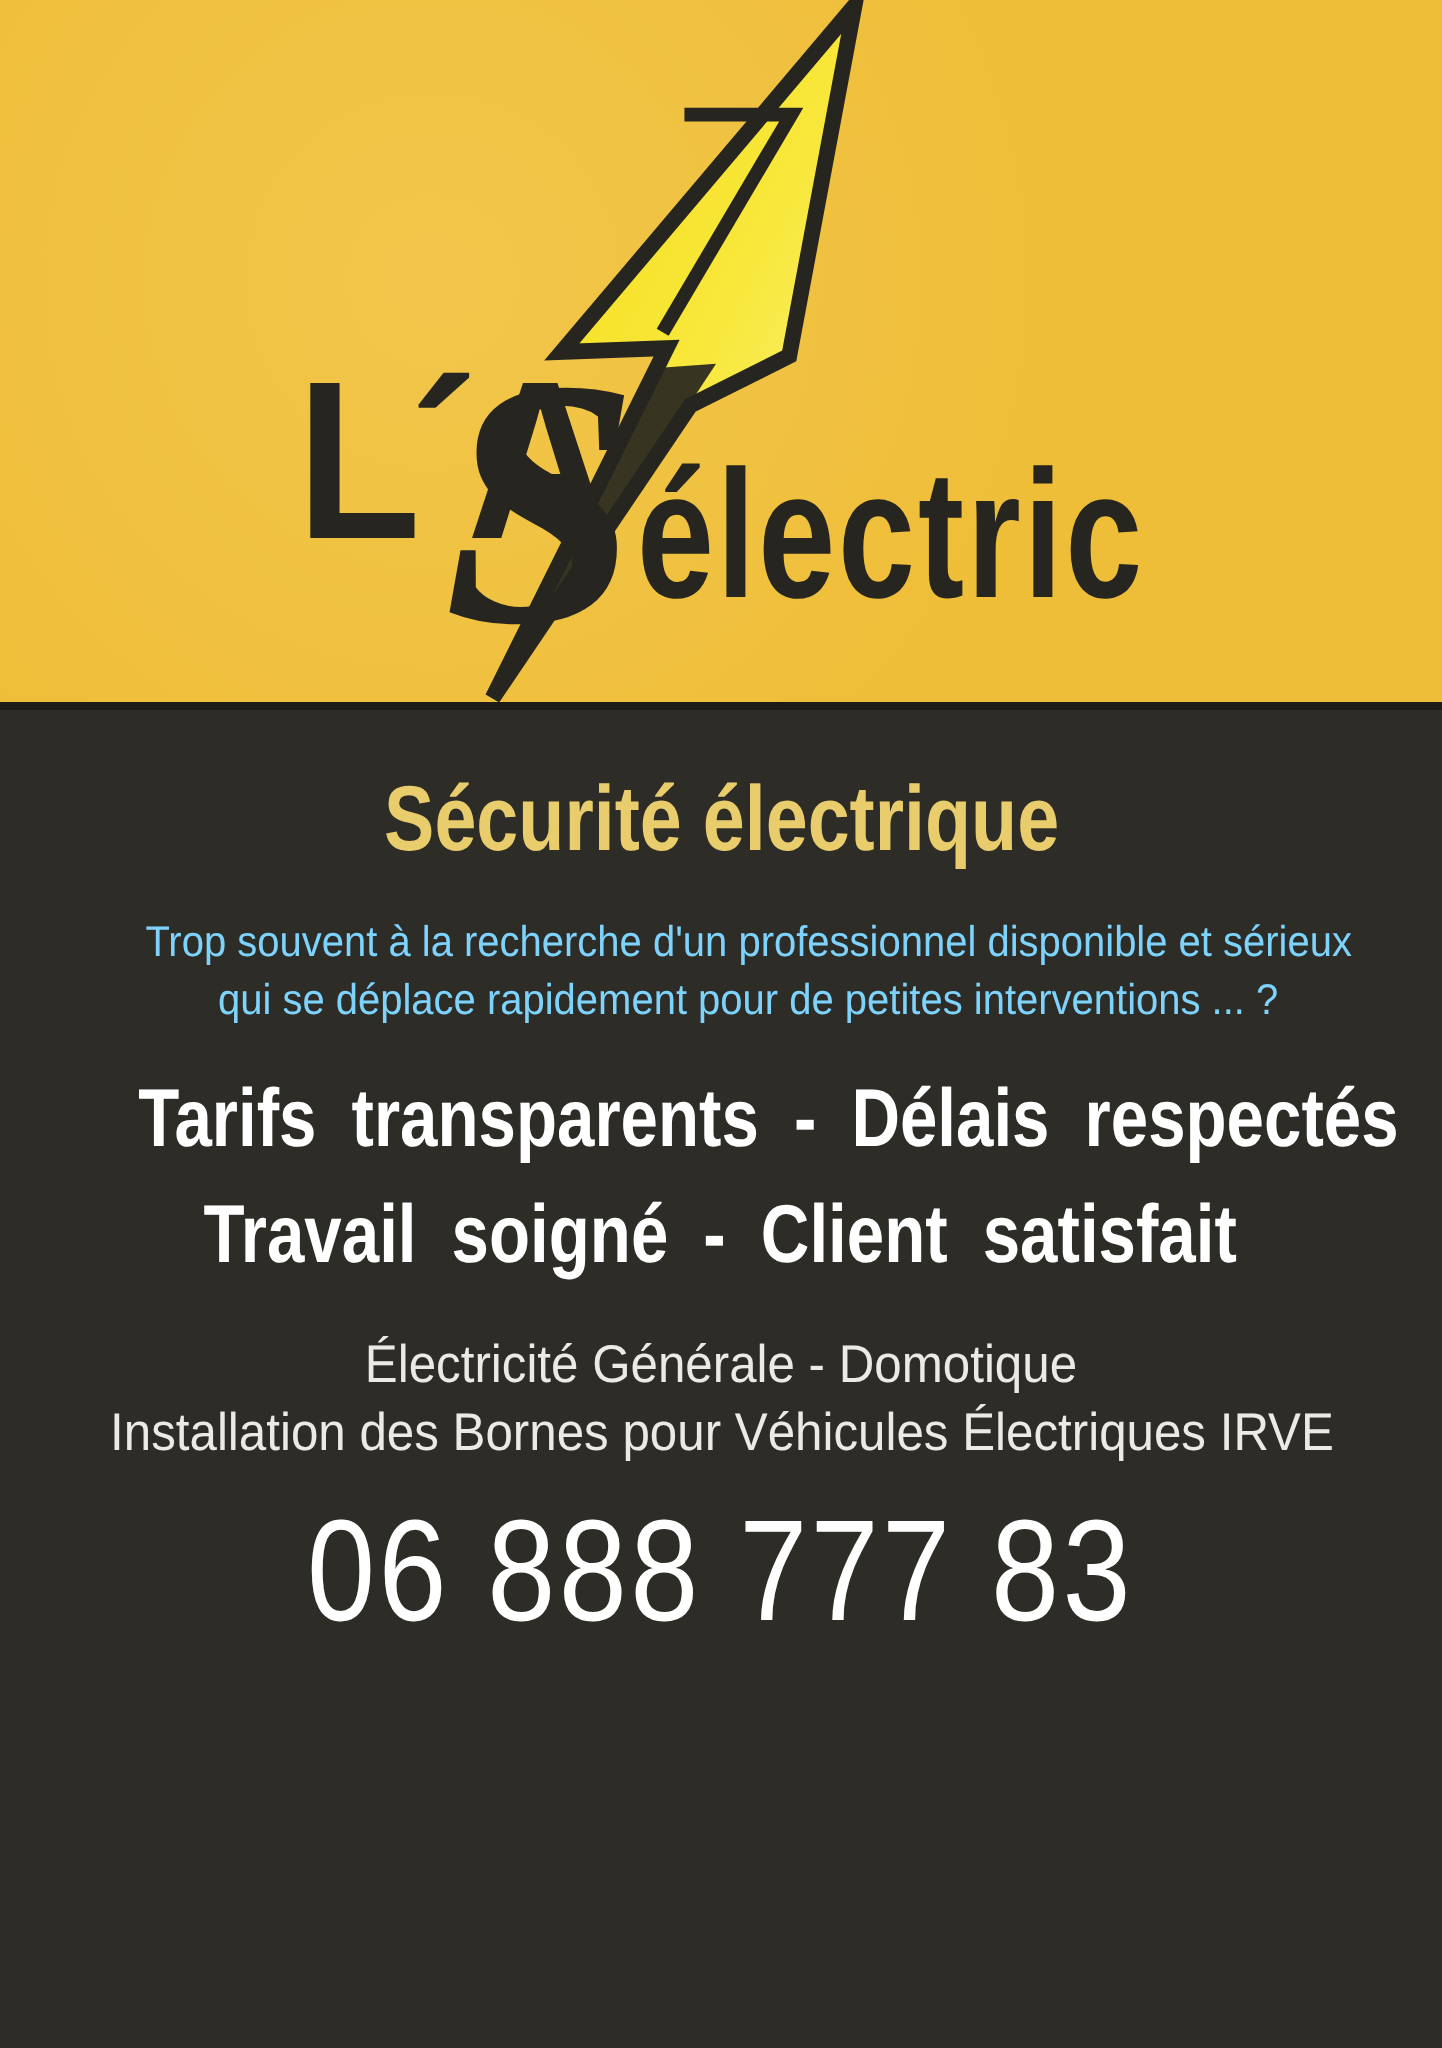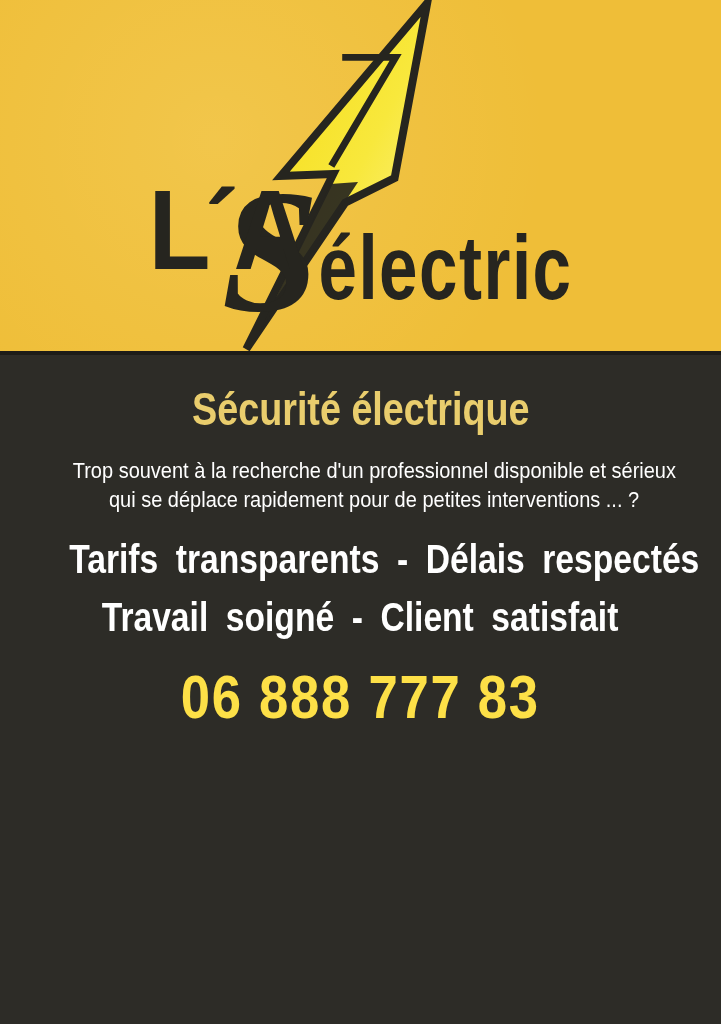--- a/index.html
+++ b/index.html
@@ -23,28 +23,28 @@
   .bottom{
     flex:1;background:#2d2c27;color:#eae8e3;text-align:center;
     padding-top:26px;box-sizing:border-box;
   }
   .cond{display:inline-block;transform:scaleX(.82);transform-origin:50% 50%;white-space:nowrap;}
   .cond93{display:inline-block;transform:scaleX(.93);transform-origin:50% 50%;white-space:nowrap;}
 
   .headline{margin:0;color:#e9cd6d;font-weight:bold;font-size:46px;line-height:1.22;}
   .headline + .headline{margin-top:17px;}
 
-  .intro{margin:20px 0 0 0;font-size:21.5px;line-height:1.36;color:#ffffff;font-weight:normal;padding-left:28px;}
+  .intro{margin:20px 0 0 0;font-size:21.5px;line-height:1.36;color:#7dd3fc;font-weight:normal;padding-left:28px;}
 
   .promises{margin:14px 0 0 0;color:#ffffff;font-weight:bold;font-size:41px;line-height:1.42;}
   .promises .cond{word-spacing:10px;}
 
   .services{list-style:none;margin:20px 0 0 0;padding:0;font-size:26.5px;line-height:1.28;color:#eceae5;}
 
-  .phone{margin:16px 0 0 0;color:#fde047;font-weight:bold;font-size:62px;line-height:1;letter-spacing:2px;}
+  .phone{margin:16px 0 0 0;color:#ffffff;font-weight:normal;font-size:72px;line-height:1;letter-spacing:2px;}
   .phone .cond{transform:scaleX(.85);}
 </style>
 </head>
 <body>
 
 <div class="flyer">
 
   <div class="top">
     <svg viewBox="0 0 721 355" aria-hidden="true">
       <defs>
@@ -81,20 +81,26 @@
       <span class="cond93">Trop souvent à la recherche d'un professionnel disponible et sérieux</span><br>
       <span class="cond93">qui se déplace rapidement pour de petites interventions ... ?</span>
     </p>
 
     <h2 class="promises">
       <span class="cond">Tarifs transparents - Délais respectés</span><br>
       <span class="cond">Travail soigné - Client satisfait</span>
     </h2>
 
     <ul class="services">
+      <li>
+        <span class="cond93">Électricité Générale - Domotique</span>
+      </li>
+      <li>
+        <span class="cond93">Installation des Bornes pour Véhicules Électriques IRVE</span>
+      </li>
     </ul>
 
     <div class="phone">
       <span class="cond">06 888 777 83</span>
     </div>
 
   </div>
 </div>
 
 </body></html>

